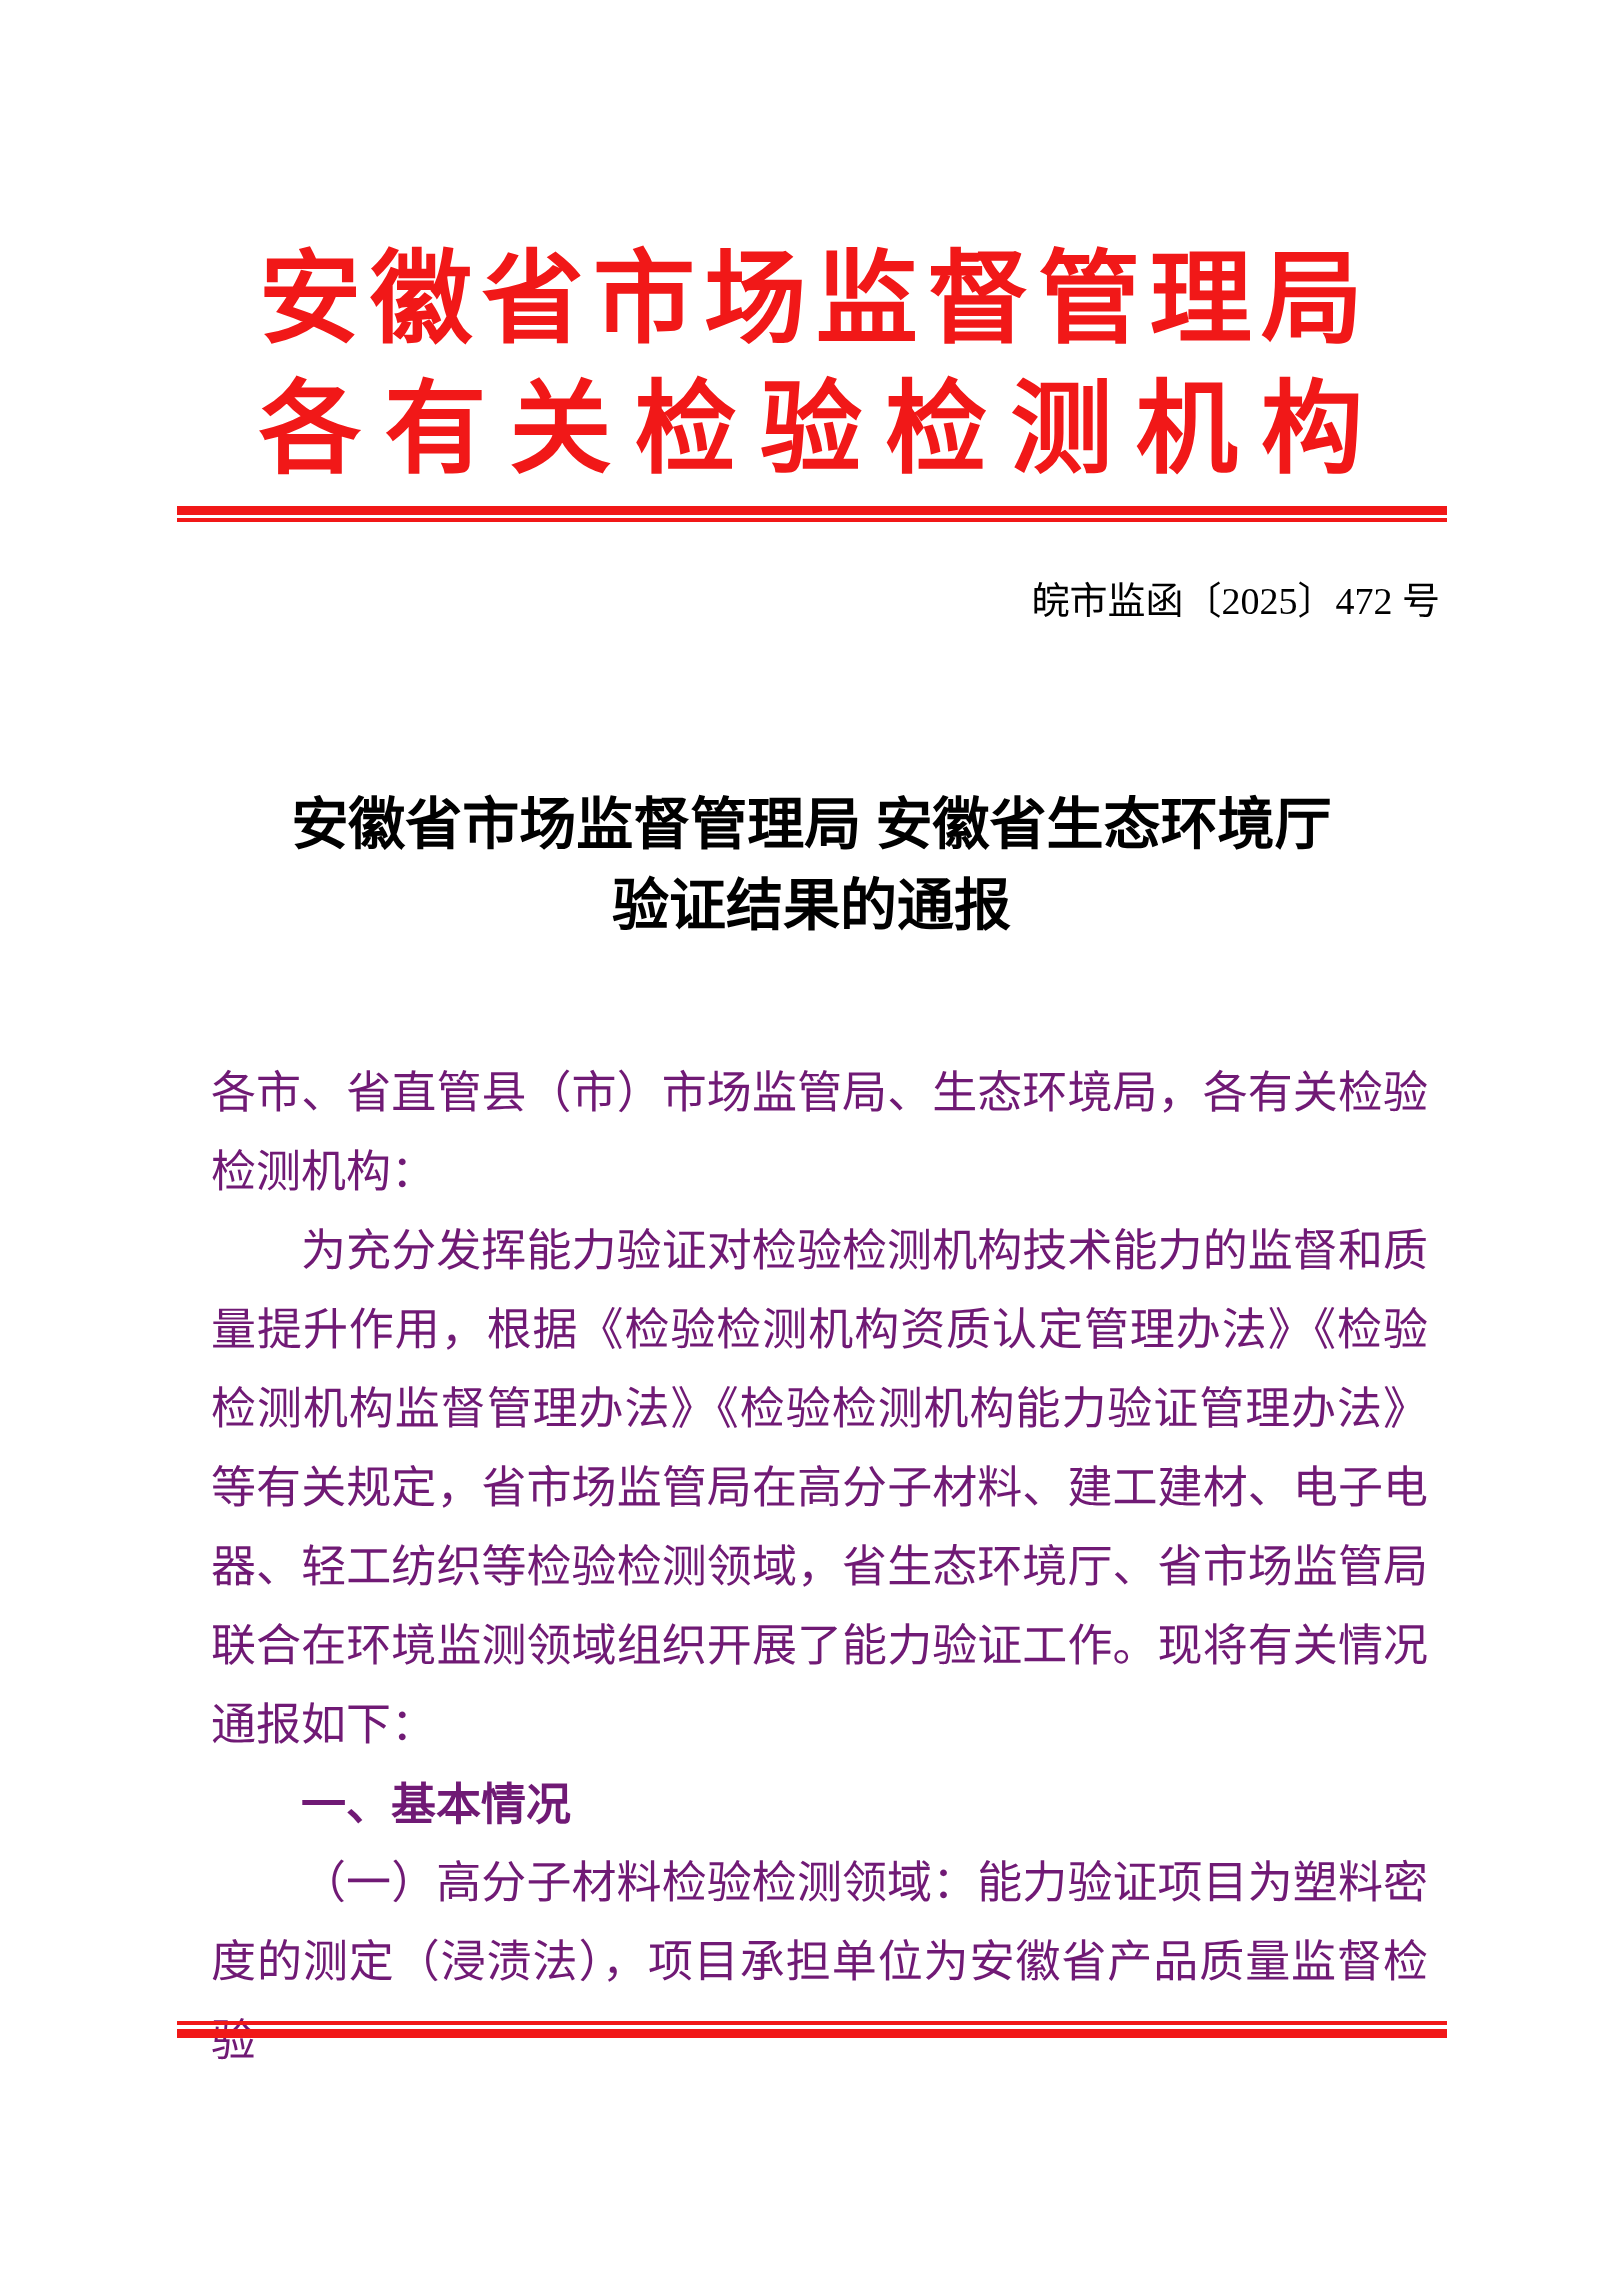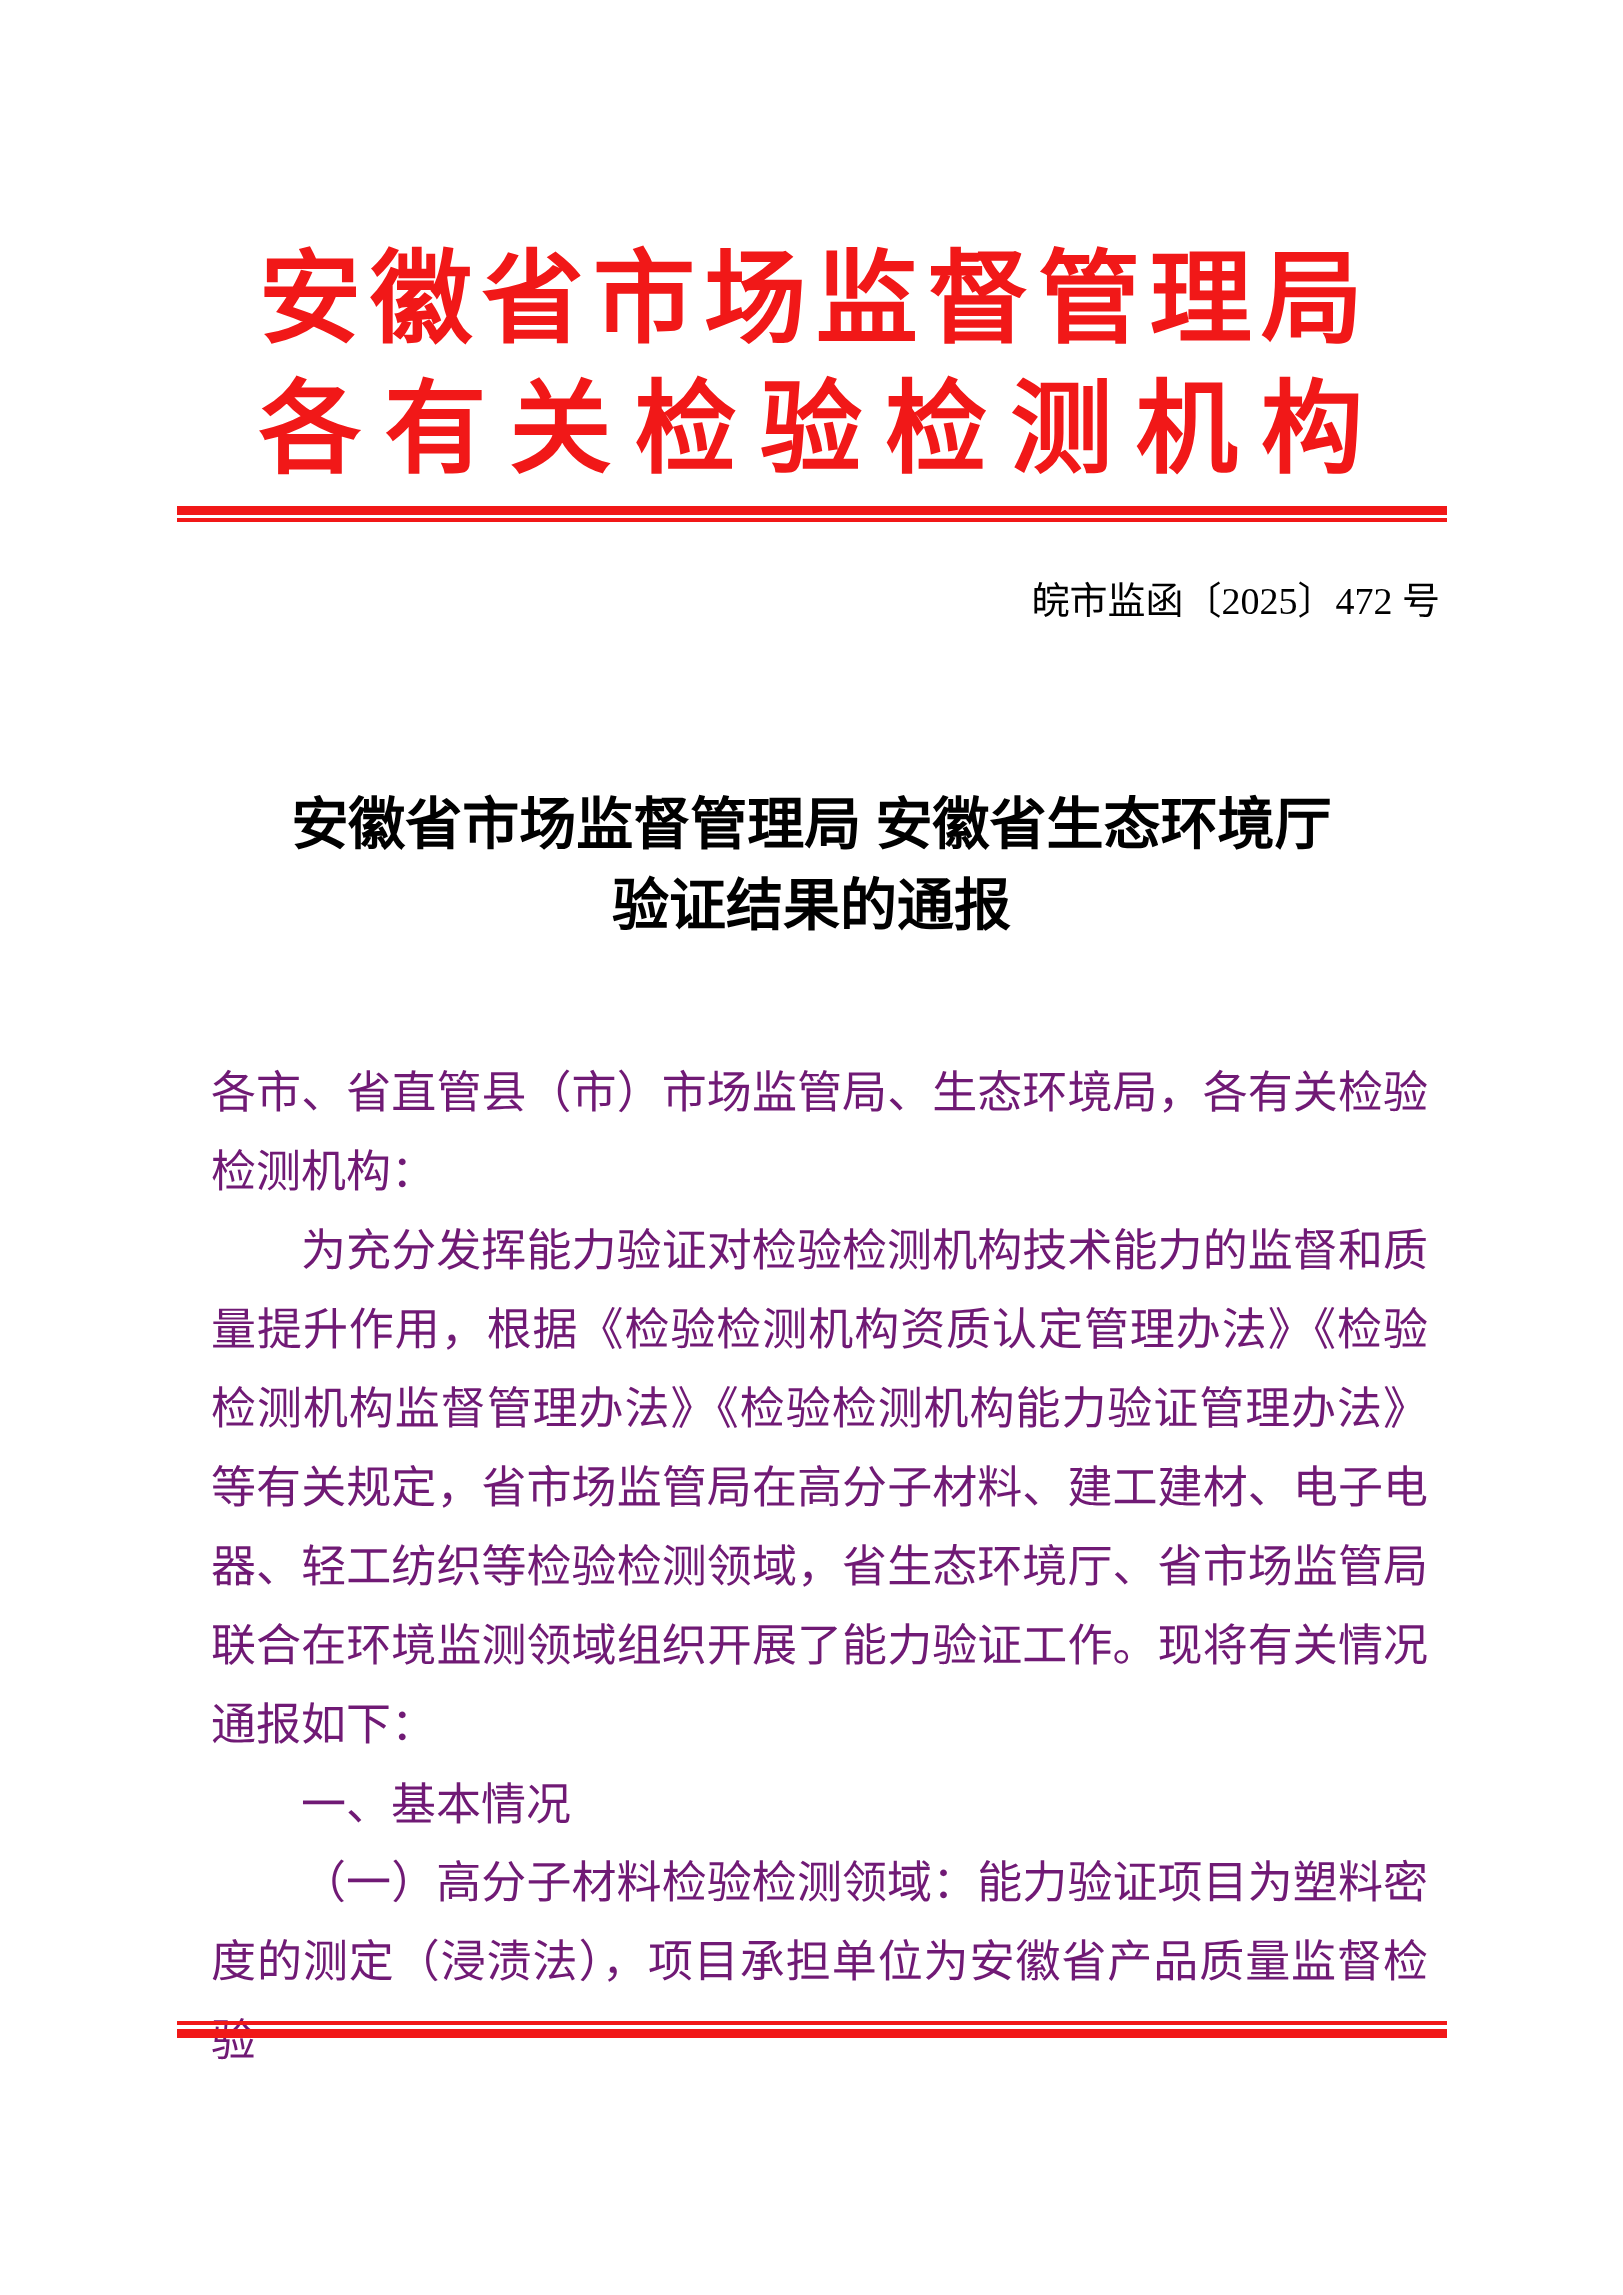--- a/index.html
+++ b/index.html
@@ -77,21 +77,21 @@
     color: #701a75;
   }
   .body-block p, .body-block h2 {
     margin: 0;
     padding: 0;
   }
   .para-indent { text-indent: 90px; }
   .sec-heading {
     font-size: 45px;
     line-height: 79px;
-    font-weight: normal;
+    font-weight: bold;
     text-indent: 90px;
     font-family: "Liberation Sans", "DejaVu Sans", sans-serif;
   }
 </style>
 </head>
 <body>
 
 <div class="page">
 
   <div class="hdr-line hdr-line1">安徽省市场监督管理局</div>

